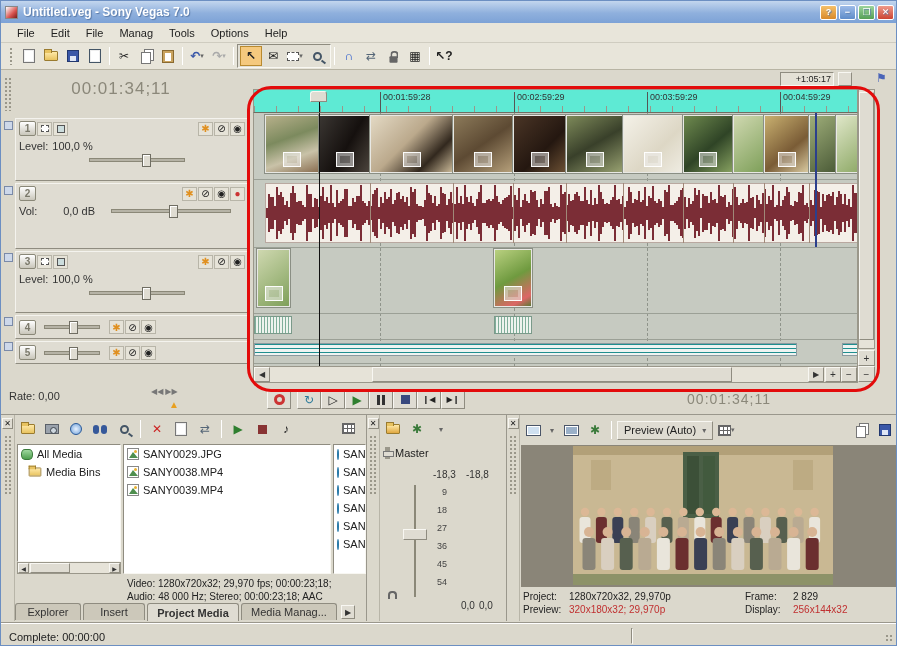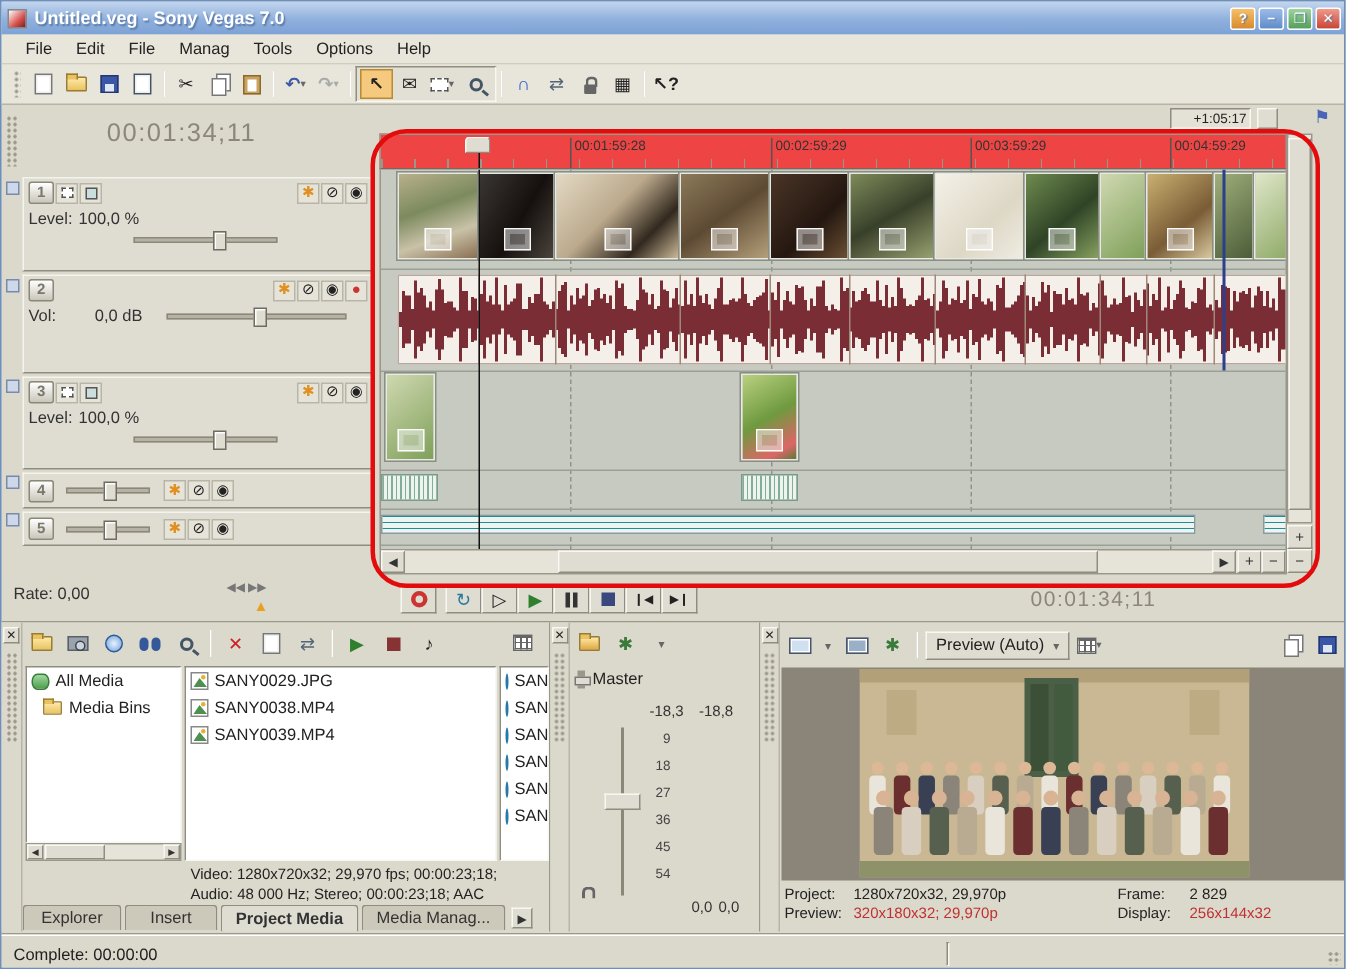--- a/index.html
+++ b/index.html
@@ -54,21 +54,21 @@
 .ic-pausebars{width:8px;height:10px;border-left:3px solid #333;border-right:3px solid #333}
 
 .thead{background:#dfdcd2;border:1px solid;border-color:#f4f3ee #8f8c80 #8f8c80 #f4f3ee;padding:2px 3px}
 .badge{width:17px;height:15px;background:linear-gradient(#fff,#c9c6ba);border:1px solid #8a8878;border-radius:2px;color:#7a786a;font-size:10px;font-weight:bold;display:flex;align-items:center;justify-content:center}
 .tkbtn{width:15px;height:14px;display:flex;align-items:center;justify-content:center;margin-left:1px;border:1px solid #b8b5a8;background:#e6e3d8;font-size:10px}
 .slider{position:relative;height:4px;background:#b6b3a6;border:1px solid #8b8878}
 .sthumb{position:absolute;top:-5px;width:9px;height:13px;background:#dfdcd2;border:1px solid #6f6d62;box-shadow:inset 1px 1px 0 #fff}
 .tlabel{color:#333}
 .mini-sq{position:absolute;left:3px;width:9px;height:9px;background:#cdd8ea;border:1px solid #7a8aa8}
 
-#ruler{left:252px;top:88px;width:605px;height:24px;background:#ef4444;border:1px solid #9a978a;border-bottom:1px solid #6f6d62}
+#ruler{left:252px;top:88px;width:605px;height:24px;background:#5eead4;border:1px solid #9a978a;border-bottom:1px solid #6f6d62}
 .rtick{position:absolute;top:2px;bottom:0;width:1px;background:#555}
 .rlab{position:absolute;top:2px;font-size:9px;color:#333;white-space:nowrap}
 #tracks{left:252px;top:112px;width:605px;height:253px;background:#c6cac1;overflow:hidden;border-left:1px solid #9a978a;border-right:1px solid #9a978a}
 .rowsep{position:absolute;left:0;width:605px;height:1px;background:#9ba096}
 .gridline{position:absolute;top:0;height:253px;width:0;border-left:1px dashed #8f948b}
 .clip{position:absolute;top:2px;height:58px;border:1px solid #e8e8e4;outline:1px solid #8a8f84}
 .cropic{position:absolute;left:calc(50% - 9px);bottom:5px;width:18px;height:15px;border:1px solid rgba(255,255,255,.95);background:rgba(230,230,230,.35);box-shadow:inset 0 0 0 3px rgba(255,255,255,.28)}
 .cA{background:linear-gradient(160deg,#b7b08b,#7c8a5e 40%,#c9c2a8 70%,#8b6f52)}
 .cB{background:linear-gradient(120deg,#3a3632,#15100e 55%,#4b443c)}
 .cC{background:linear-gradient(135deg,#e3d9c4,#bba98c 45%,#32281e 75%,#c9b897)}

